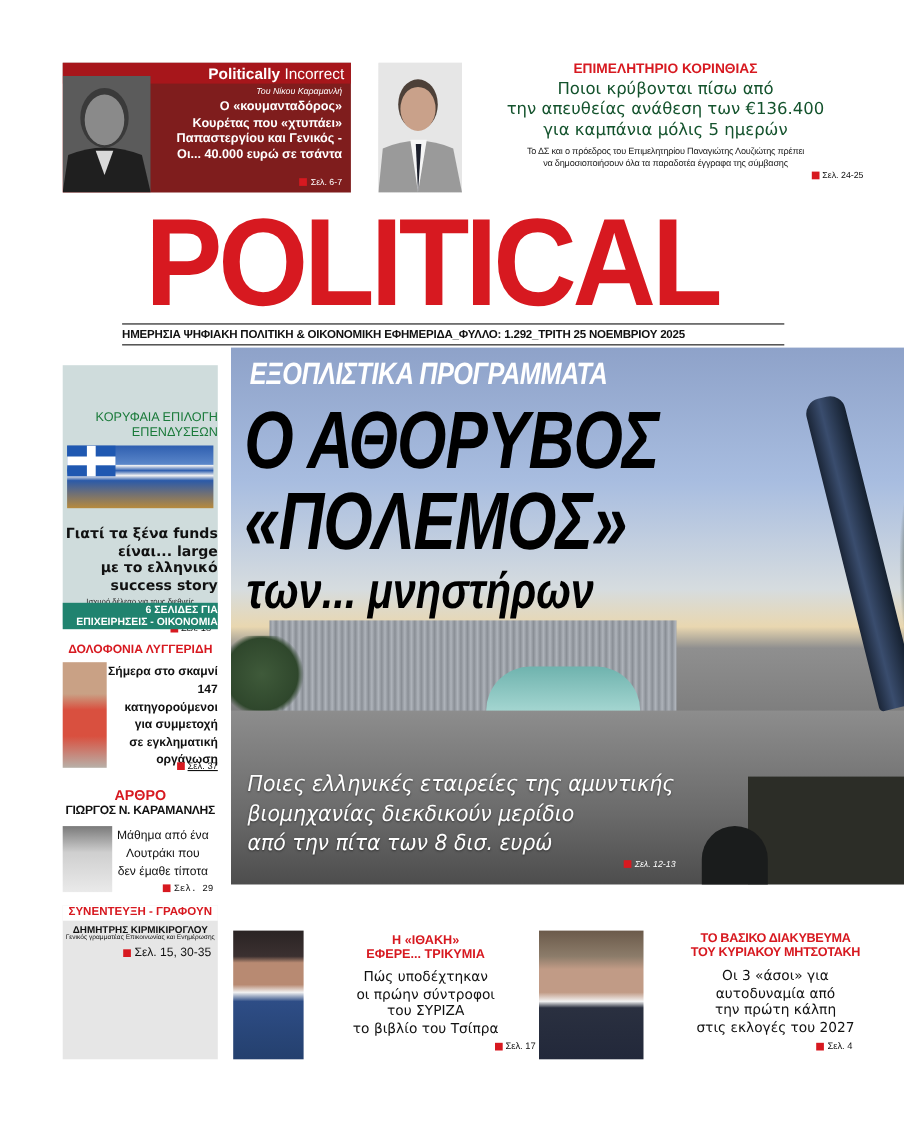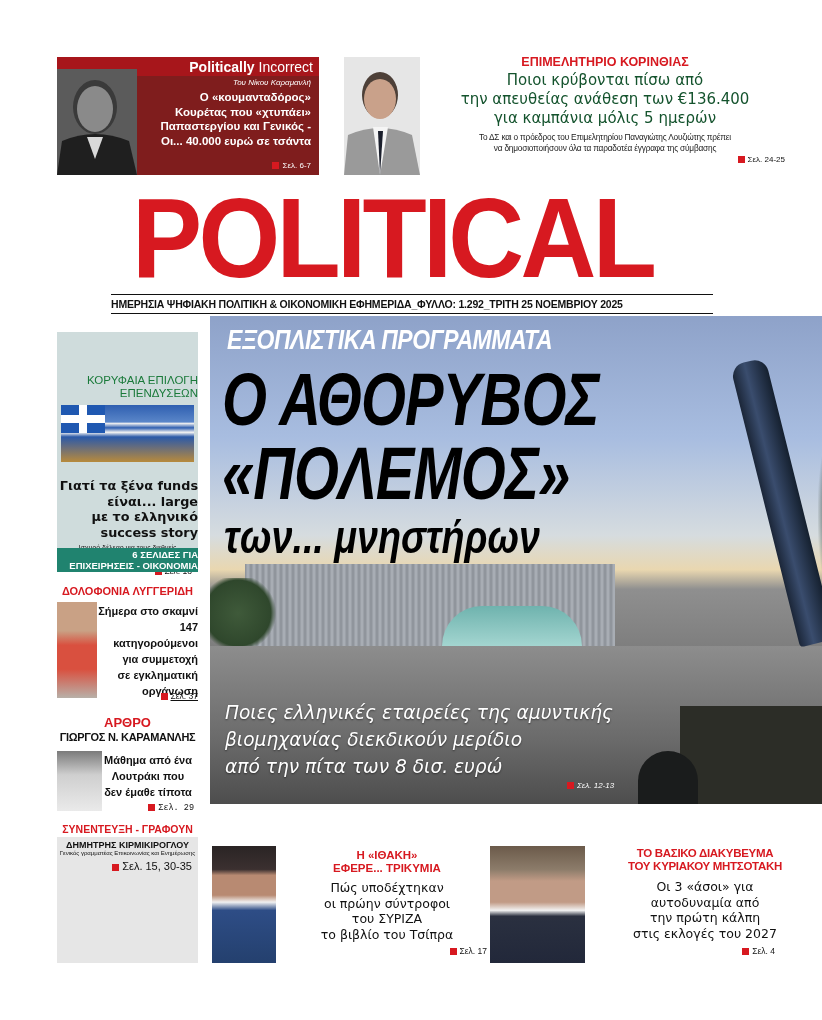--- a/index.html
+++ b/index.html
@@ -48,21 +48,21 @@
   #lygg { left: 57px; top: 585px; width: 141px; }
   #lygg .kicker { color: #d71920; font-size: 11px; font-weight: bold; text-align: center; }
   #lygg .photo { position: absolute; left: 0; top: 17px; width: 40px; height: 96px; background: linear-gradient(180deg,#c9a185 0%,#c9a185 30%,#d9503f 45%,#d9503f 70%,#b8b0a8 100%); }
   #lygg .headline { position: absolute; right: 0; top: 18px; width: 100px; text-align: right; font-size: 11px; font-weight: bold; line-height: 16px; color: #111; }
   #lygg .ref { position: absolute; right: 0; top: 108px; font-size: 8.5px; white-space: nowrap; }
 
   #arthro { left: 57px; top: 715px; width: 141px; }
   #arthro .kicker { color: #d71920; font-size: 13px; font-weight: bold; text-align: center; }
   #arthro .author { font-size: 11px; font-weight: bold; text-align: center; margin-top: 1px; letter-spacing: -0.3px; }
   #arthro .photo { position: absolute; left: 0; top: 36px; width: 45px; height: 60px; background: linear-gradient(180deg,#7a7a7a 0%,#cfcfcf 40%,#eaeaea 100%); }
-  #arthro .headline { position: absolute; right: 4px; top: 37px; width: 92px; text-align: center; font-size: 11px; font-weight: bold; line-height: 16px; margin-left: 40px; }
+  #arthro .headline { position: absolute; right: 4px; top: 37px; width: 92px; text-align: center; font-size: 11px; font-weight: normal; line-height: 16px; margin-left: 40px; }
   #arthro .ref { position: absolute; right: 4px; top: 88px; font-size: 8.5px; white-space: nowrap; font-family: Liberation Mono, monospace; }
 
   #interv { left: 57px; top: 823px; width: 141px; height: 140px; background: #e6e6e6; }
   #interv .kicker { background: #fff; color: #d71920; font-size: 10.5px; font-weight: bold; text-align: center; padding-bottom: 2px; }
   #interv .lead { font-size: 9px; font-weight: bold; text-align: center; margin-top: 3px; }
   #interv .leadsub { font-size: 6px; text-align: center; }
   #interv .names { font-size: 9.5px; text-align: center; line-height: 12px; margin-top: 3px; }
   #interv .ref { text-align: right; margin: 4px 6px 0 0; font-size: 11px; }
 
   

